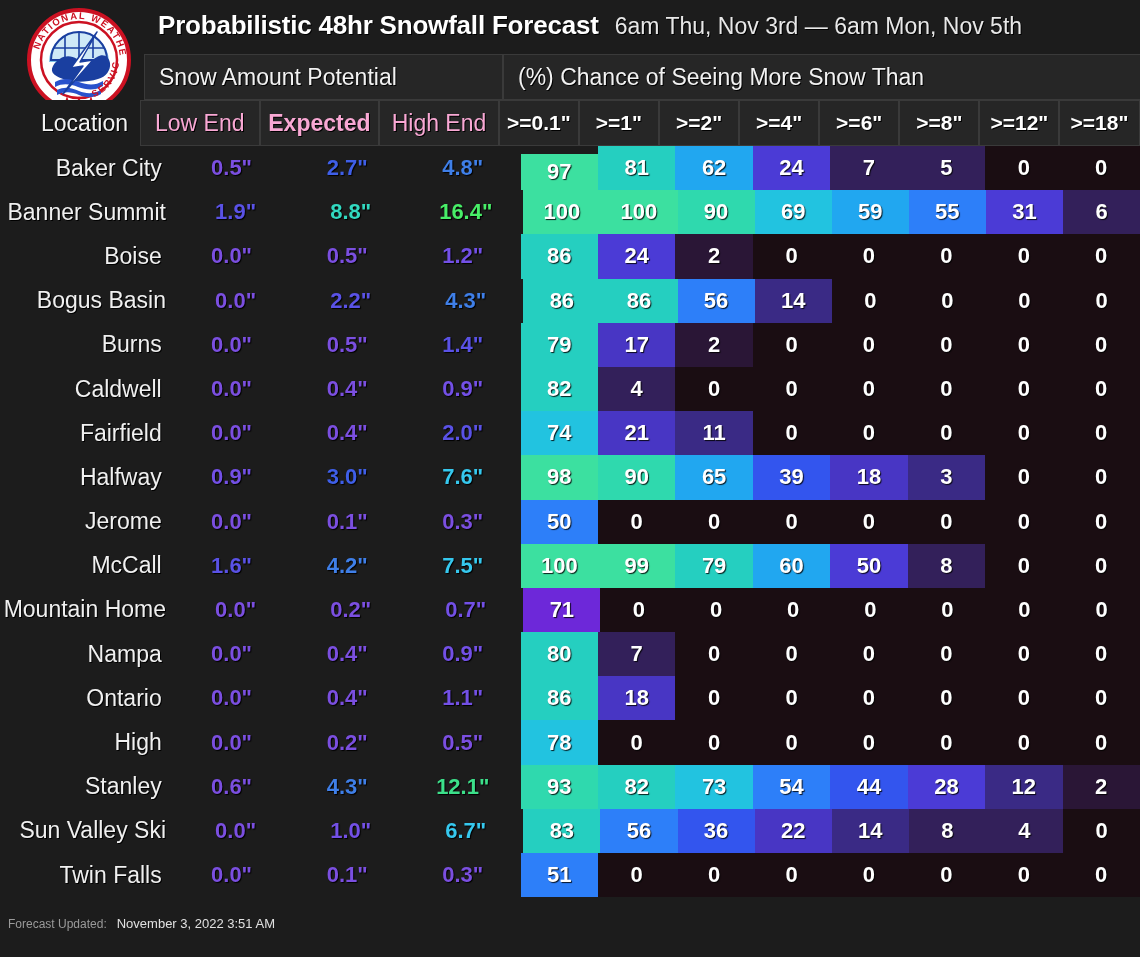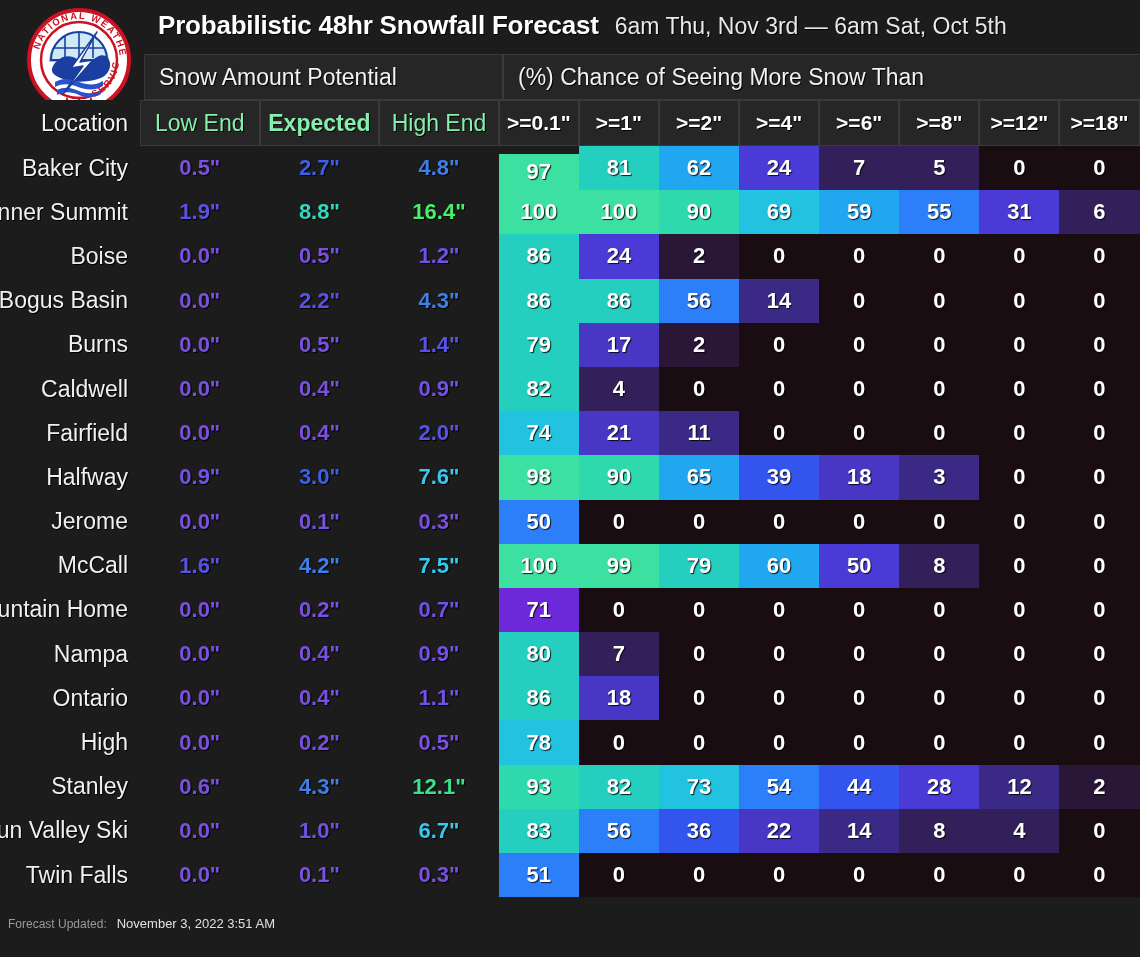--- a/index.html
+++ b/index.html
@@ -36,31 +36,31 @@
 
   .hdr-row { position:absolute; left:0px; top:100px; width:1140px; height:46px; display:flex; }
   .hdr-loc {
     width:140px; display:flex; align-items:center; justify-content:flex-end;
     padding-right:12px; font-size:23px; color:#f2f2f2; text-shadow:1px 1px 0 #000;
     background:#1c1c1c;
   }
   .hdr-amt {
     width:119.6px; background:#262626; border:1px solid #3a3a3a;
     display:flex; align-items:center; justify-content:center;
-    font-size:23px; color:#86efac; text-shadow:1px 1px 0 #000;
+    font-size:23px; color:#f9a8d4; text-shadow:1px 1px 0 #000;
   }
   .hdr-amt.bold { font-weight:bold; }
   .hdr-prob {
     width:80.1px; background:#262626; border:1px solid #3a3a3a;
     display:flex; align-items:center; justify-content:center;
     font-size:21px; font-weight:bold; color:#ffffff; text-shadow:1px 1px 0 #000;
   }
 
   
-  .rows { position:absolute; left:0px; top:146px; width:1140px; }
+  .rows { position:absolute; left:0px; top:146px; width:1140px;padding-left:38px; }
   .row { display:flex; height:44.2px; align-items:stretch; }
   .c-loc {
     width:140px; display:flex; align-items:center; justify-content:flex-end;
     padding-right:12px; font-size:23px; color:#f0f0f0; text-shadow:1px 1px 0 #000;
     white-space:nowrap;
   }
   .c-amt {
     width:119.6px; display:flex; align-items:center; justify-content:center;
     font-size:22px; font-weight:bold; text-shadow:1px 1px 1px #000;
   }
@@ -117,21 +117,21 @@
           <textPath href="#arcTop" startOffset="8%">NATIONAL WEATHER</textPath>
         </text>
         <text font-family="&quot;Liberation Sans&quot;, sans-serif" font-size="9.5" font-weight="bold" fill="#cc1122" letter-spacing="2">
           <textPath href="#arcBot" startOffset="62%">SERVICE</textPath>
         </text>
       </svg>
     </div>
 
     <div class="title-row">
       <div class="title-main">Probabilistic 48hr Snowfall Forecast</div>
-      <div class="title-sub">6am Thu, Nov 3rd — 6am Sat, Oct 5th</div>
+      <div class="title-sub">6am Thu, Nov 3rd — 6am Mon, Nov 5th</div>
     </div>
   </div>
 
   <div class="grid-band">
     <div class="band-cell band-left">Snow Amount Potential</div>
     <div class="band-cell band-right">(%) Chance of Seeing More Snow Than</div>
   </div>
 
   <div class="hdr-row" id="hdr-row">
       <div class="hdr-loc">Location</div>

